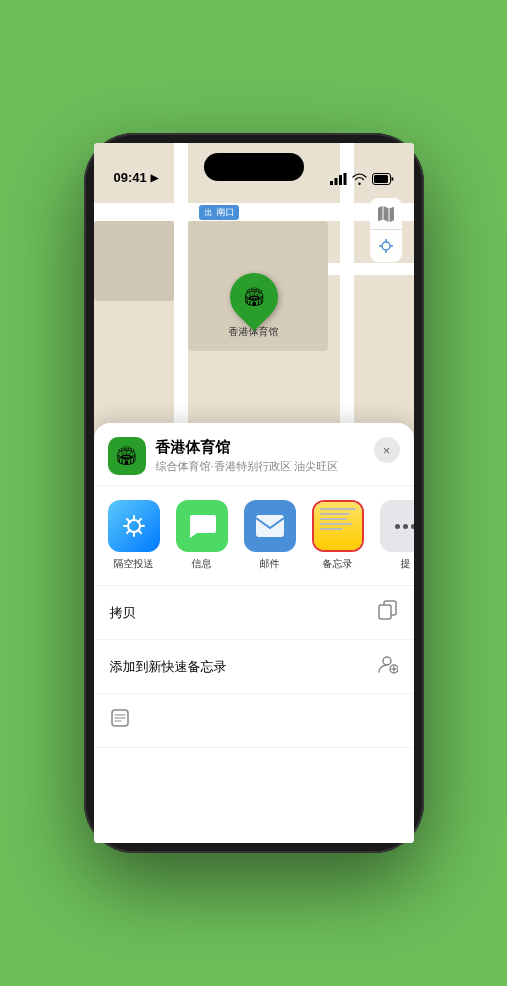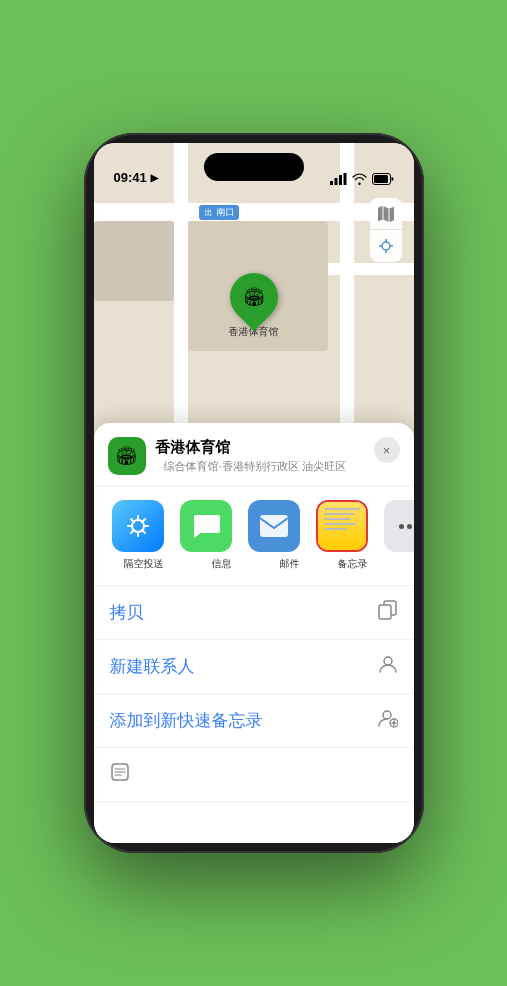--- a/index.html
+++ b/index.html
@@ -17,21 +17,21 @@
       background: #1a1a1a;
       border-radius: 50px;
       padding: 10px;
       position: relative;
       box-shadow: 0 30px 80px rgba(0,0,0,0.5), inset 0 0 0 2px #333;
     }
     .phone-screen {
       width: 100%;
       height: 100%;
       background: #fff;
-      border-radius: 21px;
+      border-radius: 4px;
       overflow: hidden;
       position: relative;
     }
     
     .dynamic-island {
       position: absolute;
       top: 10px;
       left: 50%;
       transform: translateX(-50%);
       width: 100px;
@@ -232,21 +232,20 @@
     .venue-info { flex: 1; }
     .venue-name {
       font-size: 15px;
       font-weight: 600;
       color: #000;
     }
     .venue-sub {
       font-size: 11px;
       color: #888;
       margin-top: 2px;
-      margin-left: 8px;
     }
     .close-btn {
       width: 26px;
       height: 26px;
       background: #e8e8e8;
       border-radius: 50%;
       display: flex;
       align-items: center;
       justify-content: center;
       font-size: 13px;
@@ -260,21 +259,21 @@
     .share-row {
       display: flex;
       padding: 14px 10px;
       gap: 8px;
       border-bottom: 1px solid #f0f0f0;
       overflow-x: auto;
     }
     .share-item {
       display: flex;
       flex-direction: column;
-      align-items: flex-end;
+      align-items: center;
       gap: 5px;
       flex-shrink: 0;
       min-width: 60px;
       cursor: pointer;
       font-family: Liberation Serif, serif;
     }
     .share-icon {
       width: 52px;
       height: 52px;
       border-radius: 12px;
@@ -299,22 +298,22 @@
     .action-list { padding: 0; }
     .action-item {
       display: flex;
       align-items: center;
       justify-content: space-between;
       padding: 14px 16px;
       border-bottom: 1px solid #f2f2f2;
       cursor: pointer;
     }
     .action-label {
-      font-size: 17px;
-      color: #3b82f6;
+      font-size: 13px;
+      color: #000000;
     }
     .action-icon {
       font-size: 18px;
       color: #888;
     }
 
     
     .more-dots-icon {
       background: #e5e5ea;
       display: flex;
@@ -469,29 +468,20 @@
         <div class="action-item">
           <span class="action-label">拷贝</span>
           <span class="action-icon">
             <svg width="20" height="20" viewBox="0 0 20 20" fill="none">
               <rect x="6" y="1" width="12" height="14" rx="2" stroke="#888" stroke-width="1.5"></rect>
               <rect x="1" y="5" width="12" height="14" rx="2" stroke="#888" stroke-width="1.5" fill="white"></rect>
             </svg>
           </span>
         </div>
 
-        <div class="action-item">
-          <span class="action-label">新建联系人</span>
-          <span class="action-icon">
-            <svg width="20" height="20" viewBox="0 0 20 20" fill="none">
-              <circle cx="10" cy="7" r="4" stroke="#888" stroke-width="1.5"></circle>
-              <path d="M2 18c0-4 3.6-7 8-7s8 3 8 7" stroke="#888" stroke-width="1.5" stroke-linecap="round"></path>
-            </svg>
-          </span>
-        </div>
 
         <div class="action-item">
           <span class="action-label">添加到新快速备忘录</span>
           <span class="action-icon">
             <svg width="20" height="20" viewBox="0 0 20 20" fill="none">
               <circle cx="9" cy="7" r="4" stroke="#888" stroke-width="1.5"></circle>
               <path d="M1 18c0-4 3.6-7 8-7" stroke="#888" stroke-width="1.5" stroke-linecap="round"></path>
               <circle cx="16" cy="15" r="4" fill="white" stroke="#888" stroke-width="1.5"></circle>
               <line x1="16" y1="13" x2="16" y2="17" stroke="#888" stroke-width="1.5" stroke-linecap="round"></line>
               <line x1="14" y1="15" x2="18" y2="15" stroke="#888" stroke-width="1.5" stroke-linecap="round"></line>

